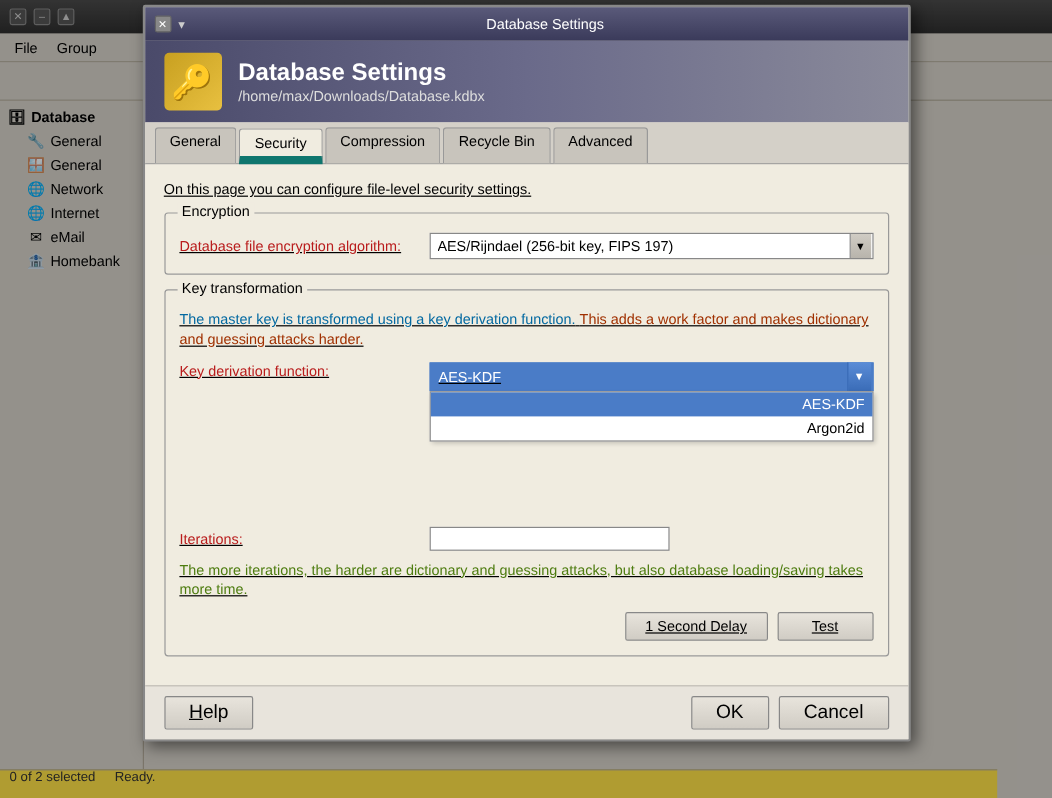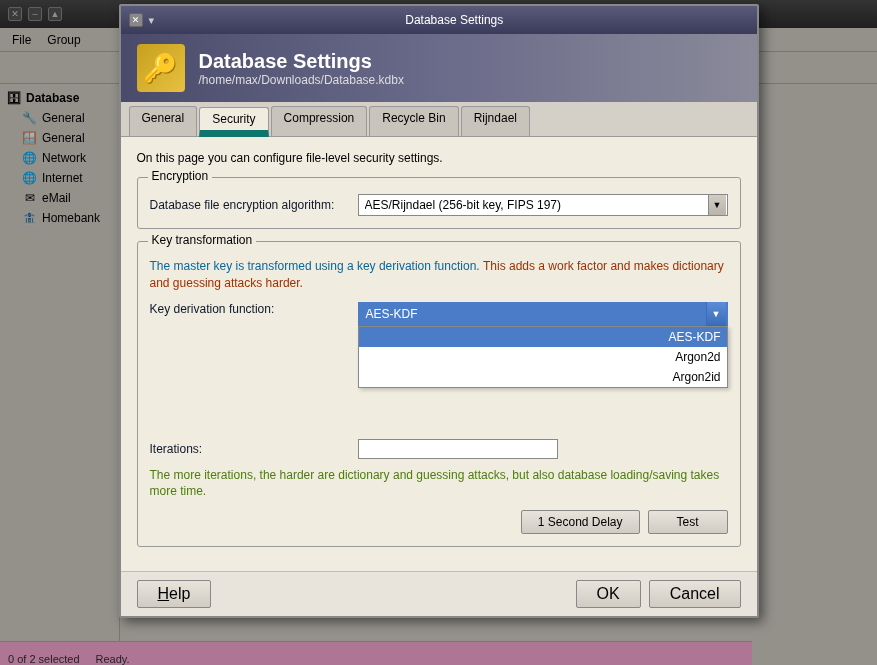--- a/index.html
+++ b/index.html
@@ -100,26 +100,26 @@
     .sidebar-root {
       font-weight: bold;
     }
     .sidebar-child {
       padding-left: 22px;
     }
 
     .keepass-statusbar {
       position: absolute;
       bottom: 0; left: 0;
-      width: 752px;
+      width: 831px;
       height: 24px;
-      background: #f9a8d4;
+      background: #fde047;
       border-top: 1px solid #b0a898;
       display: flex;
-      align-items: flex-end;
+      align-items: flex-start;
       padding: 0 8px;
       font-size: 11px;
       color: #333;
     }
 
     
     .dialog-overlay {
       position: absolute;
       top: 0; left: 0;
       width: 877px; height: 665px;
@@ -212,20 +212,21 @@
       background: #f0ece0;
       border-bottom: 7px solid #0f766e;
       font-weight: 500;
       position: relative;
       top: 1px;
     }
 
     .dialog-content {
       padding: 14px 16px;
       background: #f0ece0;
+      text-decoration: underline;
     }
 
     .info-text {
       font-size: 12px;
       margin-bottom: 12px;
       color: #000;
     }
 
     .group-box {
       border: 1px solid #999;
@@ -245,21 +246,21 @@
     }
 
     .field-row {
       display: flex;
       align-items: center;
       margin-top: 8px;
       gap: 8px;
     }
     .field-label {
       font-size: 12px;
-      color: #0f172a;
+      color: #b91c1c;
       white-space: nowrap;
       min-width: 200px;
     }
 
     .select-wrapper {
       position: relative;
       flex: 1;
     }
     .select-control {
       width: 100%;
@@ -481,21 +482,21 @@
         <h2>Database Settings</h2>
         <p>/home/max/Downloads/Database.kdbx</p>
       </div>
     </div>
 
     <div class="dialog-tabs">
       <div class="tab">General</div>
       <div class="tab active">Security</div>
       <div class="tab">Compression</div>
       <div class="tab">Recycle Bin</div>
-      <div class="tab">Rijndael</div>
+      <div class="tab">Advanced</div>
     </div>
 
     <div class="dialog-content">
       <p class="info-text">On this page you can configure file-level security settings.</p>
 
       <div class="group-box">
         <span class="group-box-title">Encryption</span>
         <div class="field-row">
           <label class="field-label">Database file encryption algorithm:</label>
           <div class="select-wrapper">
@@ -515,21 +516,20 @@
         <div class="field-row" style="align-items:flex-start; position:relative;">
           <label class="field-label">Key derivation function:</label>
           <div class="kdf-wrapper">
             <div class="kdf-input">
               <span>AES-KDF</span>
             </div>
             <div class="kdf-arrow">▼</div>
 
             <div class="kdf-dropdown">
               <div class="kdf-option selected">AES-KDF</div>
-              <div class="kdf-option">Argon2d</div>
               <div class="kdf-option">Argon2id</div>
             </div>
           </div>
         </div>
 
         <div class="field-row" style="margin-top: 113px;">
           <label class="field-label">Iterations:</label>
           <div class="iterations-field">
             <input type="text" class="iter-input" value="" style="">
           </div>

